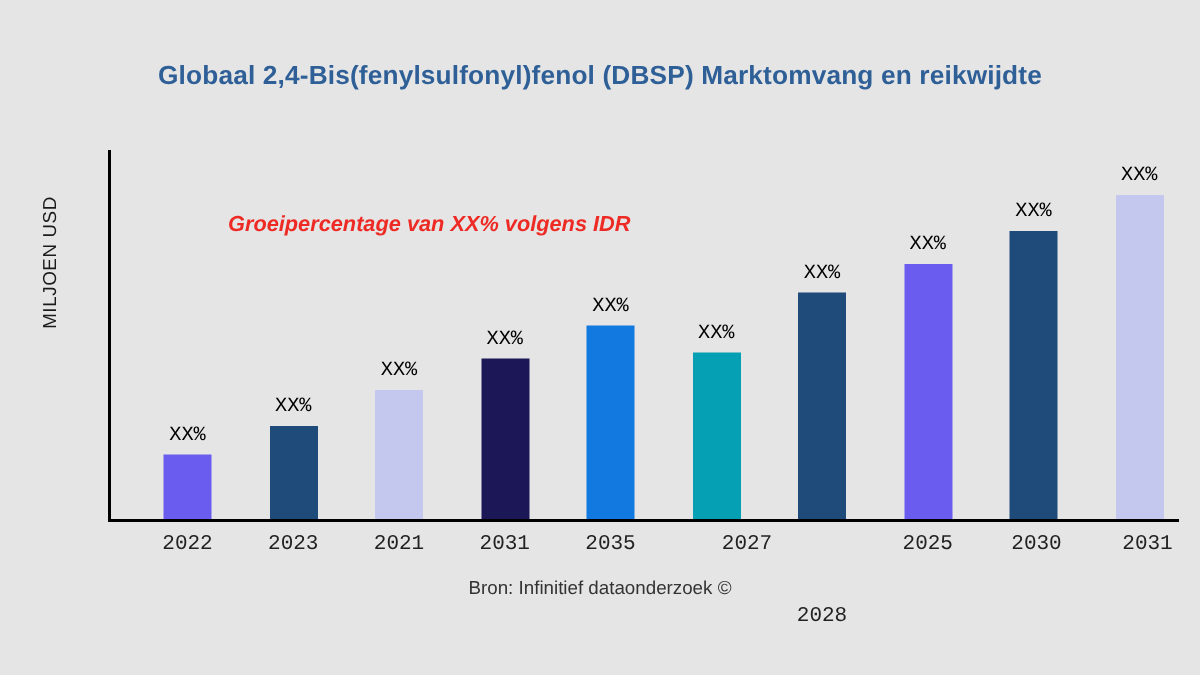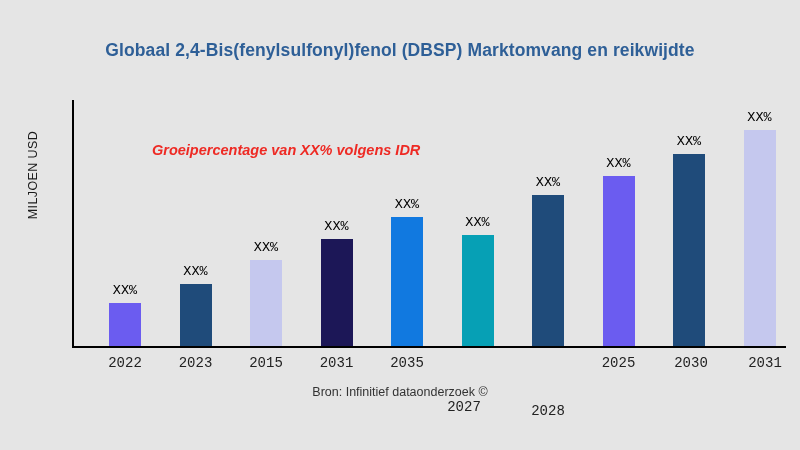--- a/index.html
+++ b/index.html
@@ -161,24 +161,24 @@
         </div>
         <div class="bar" style="left: 671.5px; height: 215.723px; background: rgb(197, 200, 238);">
           <span class="bar-value">XX%</span>
         </div>
       </div>
   </div>
 
   <div id="xticks-layer">
       <div class="xtick" style="left: 90px;">2022</div>
       <div class="xtick" style="left: 160.5px;">2023</div>
-      <div class="xtick" style="left: 231px;">2015</div>
+      <div class="xtick" style="left: 231px;">2021</div>
       <div class="xtick" style="left: 301.5px;">2031</div>
       <div class="xtick" style="left: 372px;">2035</div>
-      <div class="xtick" style="left: 429px; margin-top: 44px;">2027</div>
+      <div class="xtick" style="left: 463px;">2027</div>
       <div class="xtick" style="left: 513px; margin-top: 48px;">2028</div>
       <div class="xtick" style="left: 583.5px;">2025</div>
       <div class="xtick" style="left: 656px;">2030</div>
       <div class="xtick" style="left: 730px;">2031</div>
     </div>
 
   <div class="annotation">Groeipercentage van XX% volgens IDR</div>
 
   <div class="source">Bron: Infinitief dataonderzoek ©</div>
 

